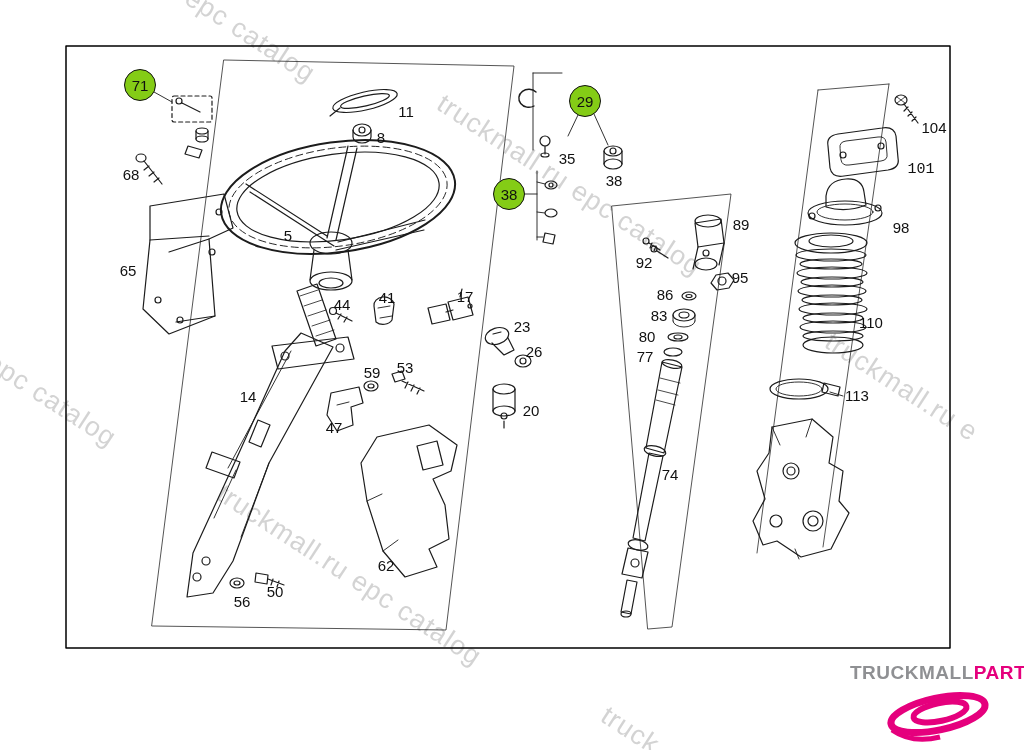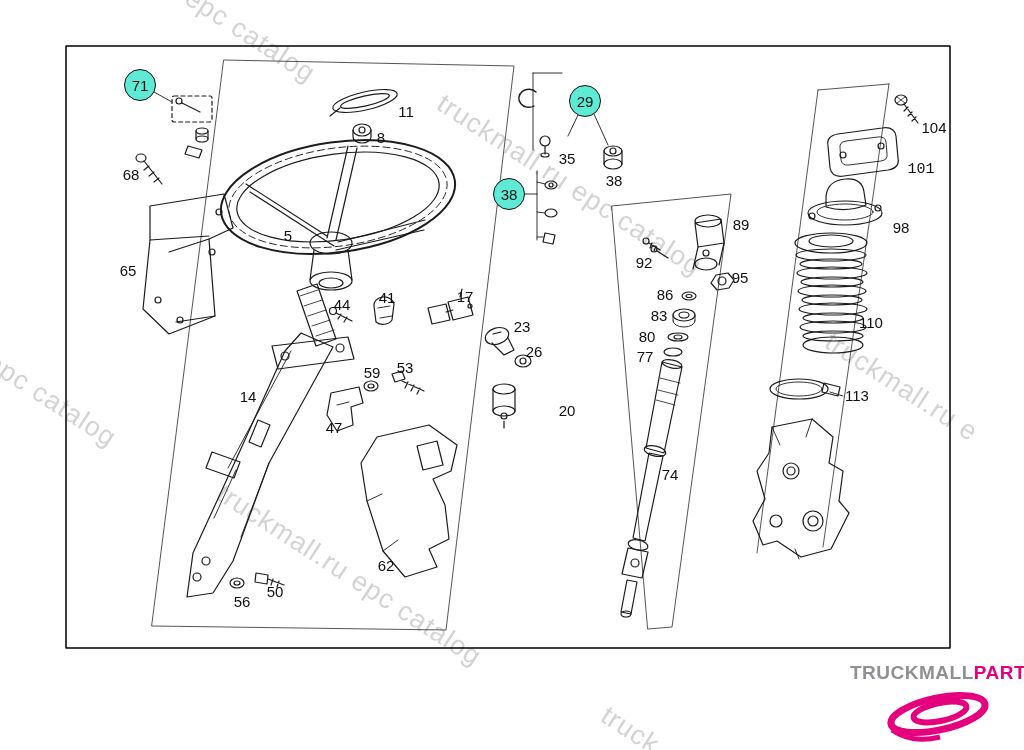--- a/index.html
+++ b/index.html
@@ -17,21 +17,21 @@
     font-family:"Liberation Sans", sans-serif;
   }
 
   .part-label {
     position:absolute; transform:translate(-50%,-50%);
     font-size:15px; color:#101010; white-space:nowrap;
     font-family:"Liberation Sans", sans-serif;
   }
   .part-label.circled {
     width:30px; height:30px; border:1.5px solid #101010; border-radius:50%;
-    display:flex; align-items:center; justify-content:center; background:#5eead4;
+    display:flex; align-items:center; justify-content:center; background:#84cc16;
   }
 
   .logo { position:absolute; left:850px; top:662px; width:170px; }
   .logo-line { font-weight:bold; font-size:19px; letter-spacing:.5px; white-space:nowrap; }
   .logo-gray { color:#8f9093; }
   .logo-pink { color:#e5007d; }
   .logo-swirl { position:absolute; left:28px; top:22px; }
 </style>
 </head>
 <body>
@@ -334,21 +334,21 @@
       <div class="part-label" style="left: 901px; top: 227px;">98</div>
       <div class="part-label" style="left: 871px; top: 322px;">110</div>
       <div class="part-label" style="left: 857px; top: 395px;">113</div>
       <div class="part-label" style="left: 342px; top: 304px;">44</div>
       <div class="part-label" style="left: 387px; top: 297px;">41</div>
       <div class="part-label" style="left: 465px; top: 296px;">17</div>
       <div class="part-label" style="left: 522px; top: 326px;">23</div>
       <div class="part-label" style="left: 534px; top: 351px;">26</div>
       <div class="part-label" style="left: 372px; top: 372px;">59</div>
       <div class="part-label" style="left: 405px; top: 367px;">53</div>
-      <div class="part-label" style="left: 531px; top: 410px; margin-left: 36px;">20</div>
+      <div class="part-label" style="left: 531px; top: 410px;">20</div>
       <div class="part-label" style="left: 248px; top: 396px;">14</div>
       <div class="part-label" style="left: 334px; top: 427px;">47</div>
       <div class="part-label" style="left: 386px; top: 565px;">62</div>
       <div class="part-label" style="left: 242px; top: 601px;">56</div>
       <div class="part-label" style="left: 275px; top: 591px;">50</div>
     </div>
 
   <div class="logo">
     <div class="logo-line">
       <span class="logo-gray">TRUCKMALL</span><span class="logo-pink">PARTS</span>

